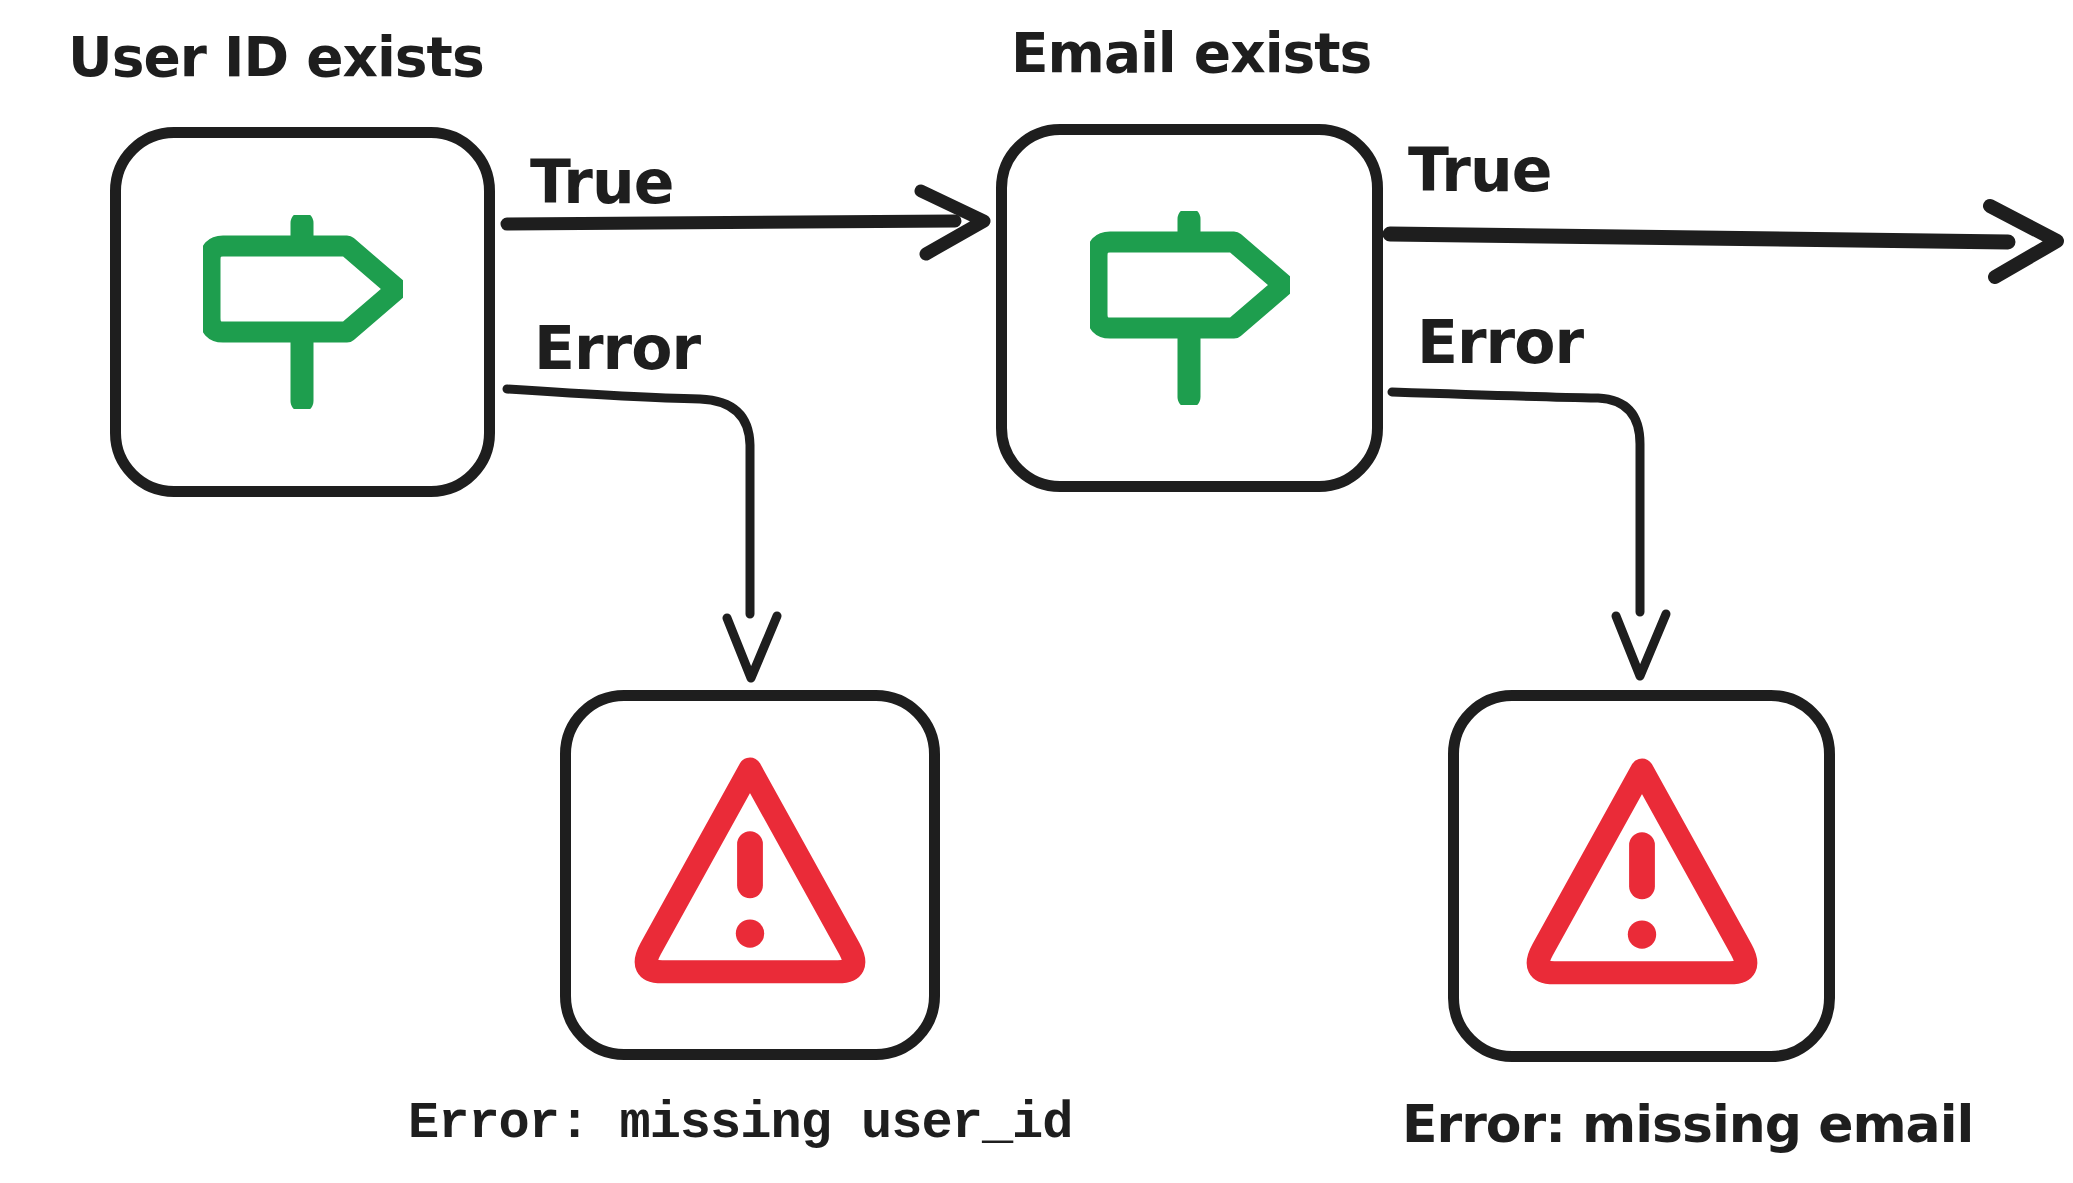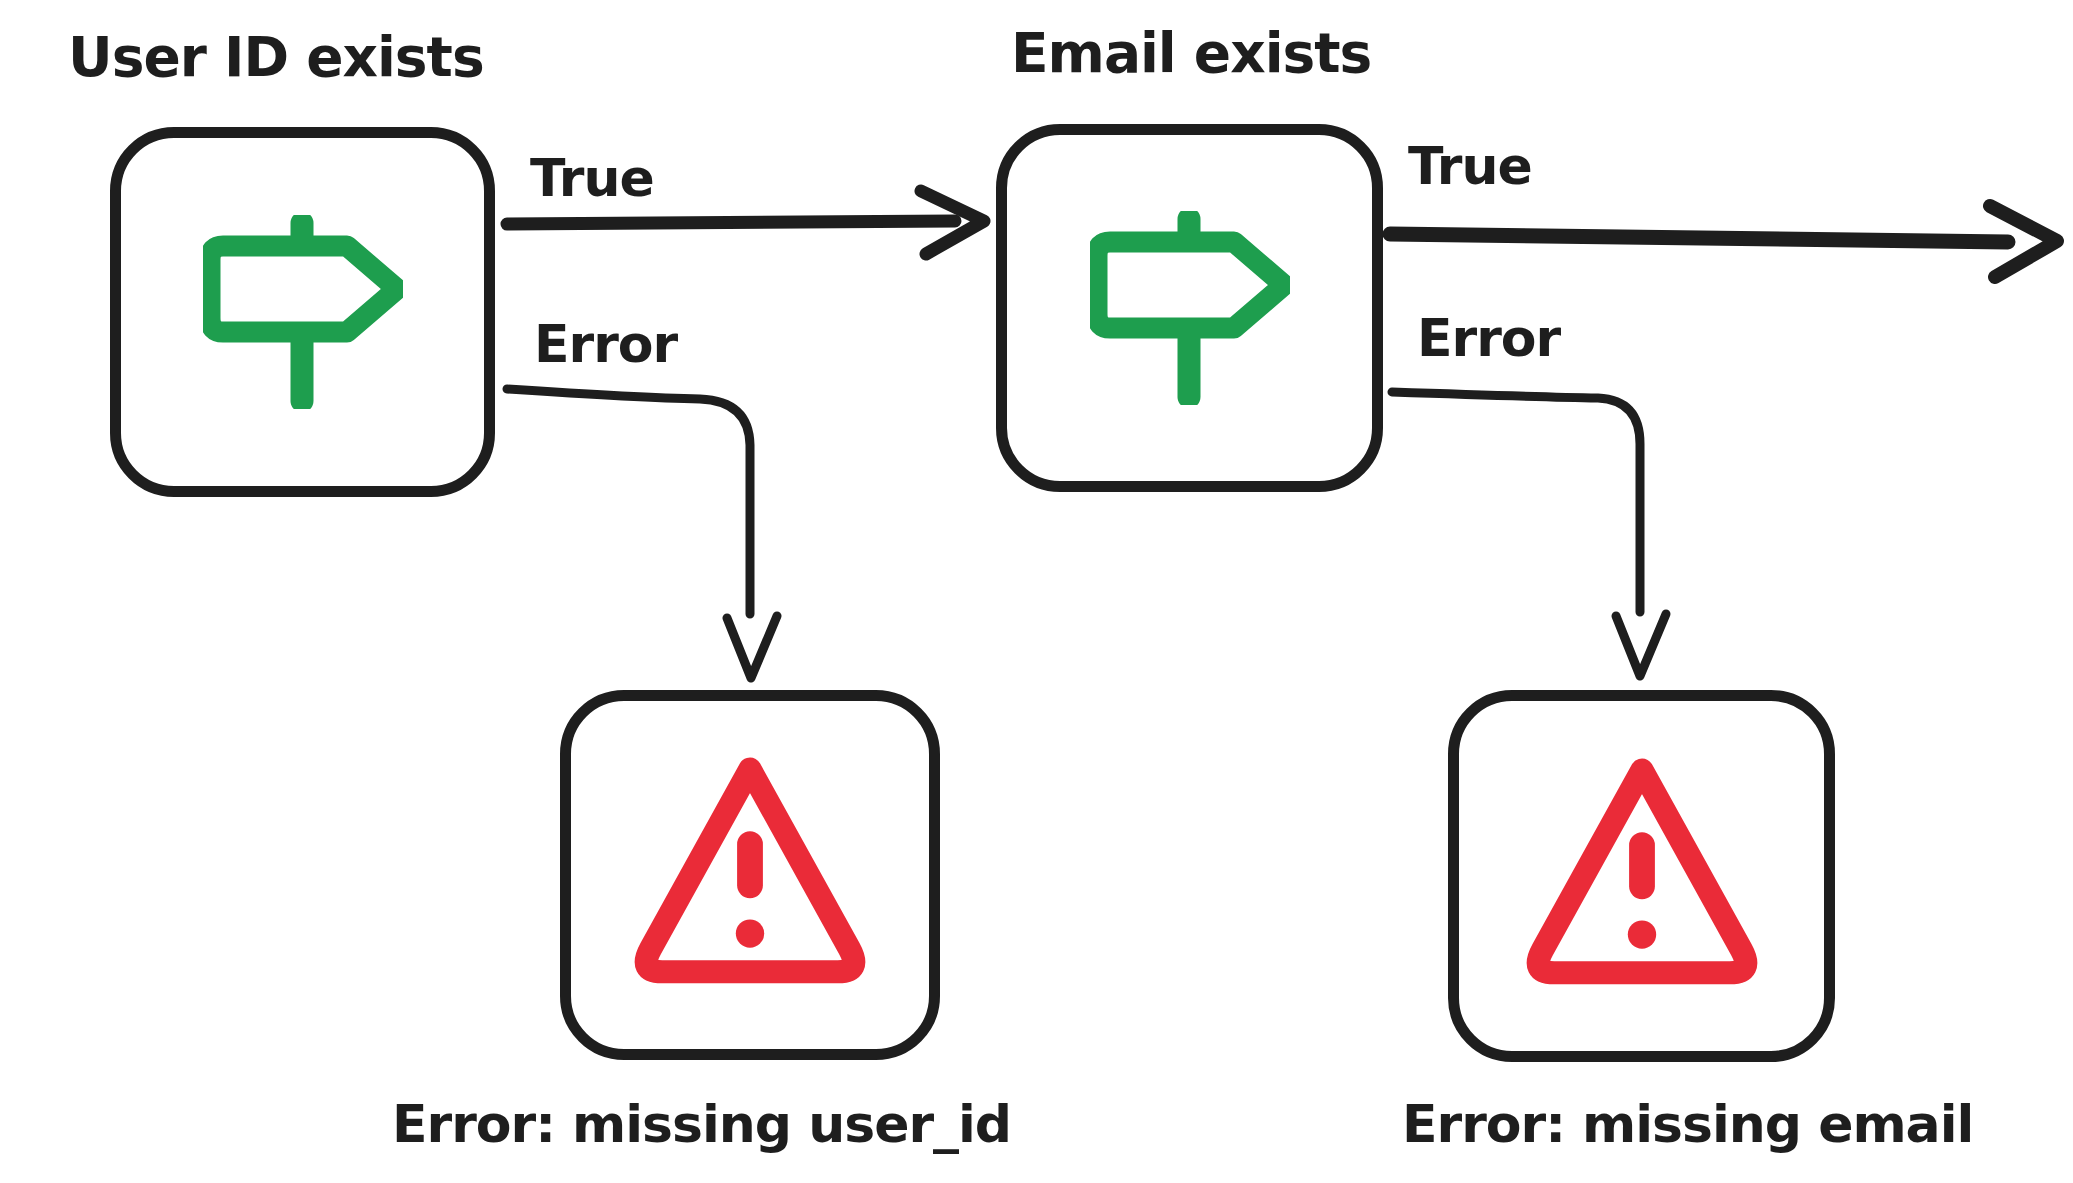--- a/index.html
+++ b/index.html
@@ -14,21 +14,21 @@
   .node{
     position:absolute;z-index:2;box-sizing:border-box;
     background:#ffffff;border:11px solid #1e1e1e;border-radius:64px;
     display:flex;align-items:center;justify-content:center;
   }
   .label{
     position:absolute;z-index:3;white-space:nowrap;line-height:1;
     font-weight:600;letter-spacing:-1px;
   }
   .node-title{font-size:55px;}
-  .branch-label{font-size:52px;}
+  .branch-label{font-size:60px;}
   .caption{font-size:52px;}
   .icon-svg{display:block;}
 </style>
 </head>
 <body>
 
 <div class="stage">
 
   <svg class="arrows" width="2073" height="1183" viewBox="0 0 2073 1183">
     <g fill="none" stroke-linecap="round" stroke-linejoin="round">
@@ -79,21 +79,21 @@
   <div class="label branch-label" style="left:1408px;top:140px;">True</div>
   <div class="label branch-label" style="left:1417px;top:312px;">Error</div>
 
   <div class="node" style="left:560px;top:690px;width:380px;height:370px;">
     <svg class="icon-svg" width="266" height="258" viewBox="0 0 100 100">
       <path d="M50 9 L88.5 78.5 Q93.5 87.5 84 87.5 H16 Q6.5 87.5 11.5 78.5 Z" fill="#ffffff" stroke-width="9" stroke-linejoin="round" stroke="#ea2b38"></path>
       <path d="M50 38 L50 54" fill="none" stroke-width="10" stroke-linecap="round" stroke="#ea2b38"></path>
       <circle cx="50" cy="72.7" r="5.5" fill="#ea2b38"></circle>
     </svg>
   </div>
-  <div class="label caption" style="left:392px;top:1098px;">Error: missing user_id</div>
+  <div class="label caption" style="left:408px;top:1098px;font-family:Liberation Mono, monospace;">Error: missing user_id</div>
 
   <div class="node" style="left:1448px;top:690px;width:387px;height:372px;">
     <svg class="icon-svg" width="266" height="258" viewBox="0 0 100 100">
       <path d="M50 9 L88.5 78.5 Q93.5 87.5 84 87.5 H16 Q6.5 87.5 11.5 78.5 Z" fill="#ffffff" stroke-width="9" stroke-linejoin="round" stroke="#ea2b38"></path>
       <path d="M50 38 L50 54" fill="none" stroke-width="10" stroke-linecap="round" stroke="#ea2b38"></path>
       <circle cx="50" cy="72.7" r="5.5" fill="#ea2b38"></circle>
     </svg>
   </div>
   <div class="label caption" style="left:1402px;top:1098px;">Error: missing email</div>
 

